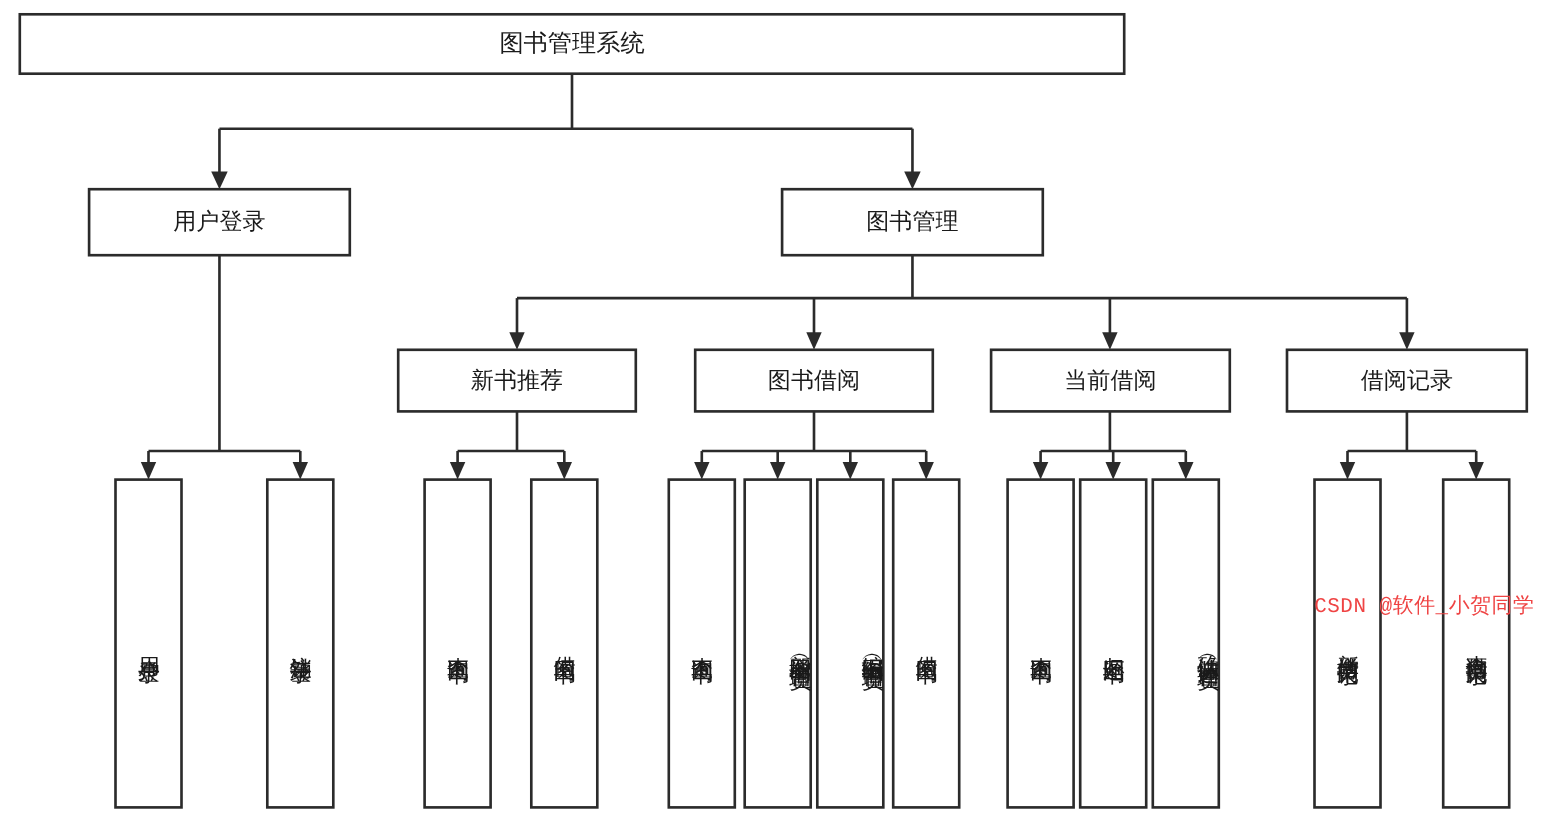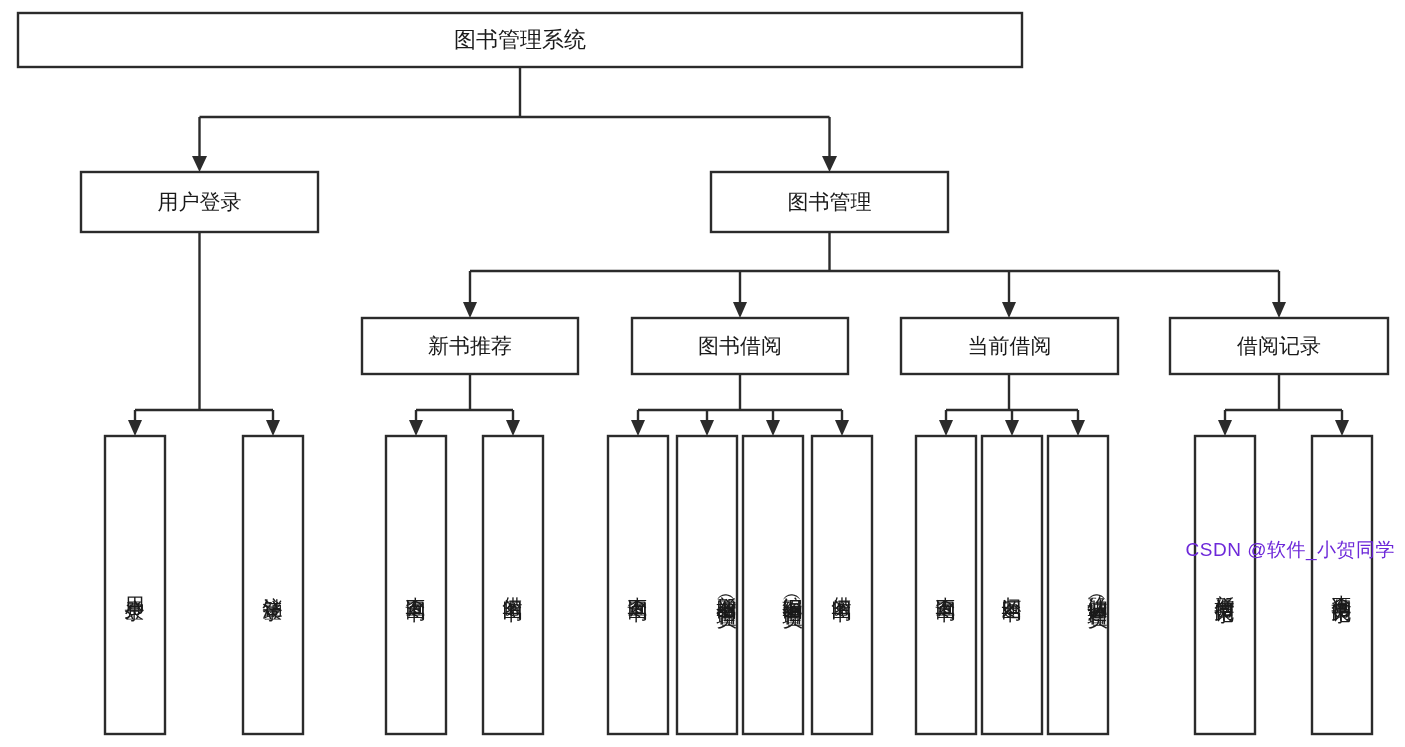--- a/index.html
+++ b/index.html
@@ -65,23 +65,23 @@
     align-items: center;
     justify-content: center;
     white-space: nowrap;
     pointer-events: none;
     user-select: none;
   }
   .watermark {
     position: absolute;
     right: 10px;
     bottom: 4px;
-    font-family: Liberation Sans, sans-serif;
+    font-family: Liberation Mono, monospace;
     font-size: 19px;
-    color: #6d28d9;
+    color: #ef4444;
     letter-spacing: 0.5px;
     white-space: nowrap;
     pointer-events: none;
     user-select: none;
   }
 </style>
 </head>
 <body>
 
 <div id="diagram-root">

